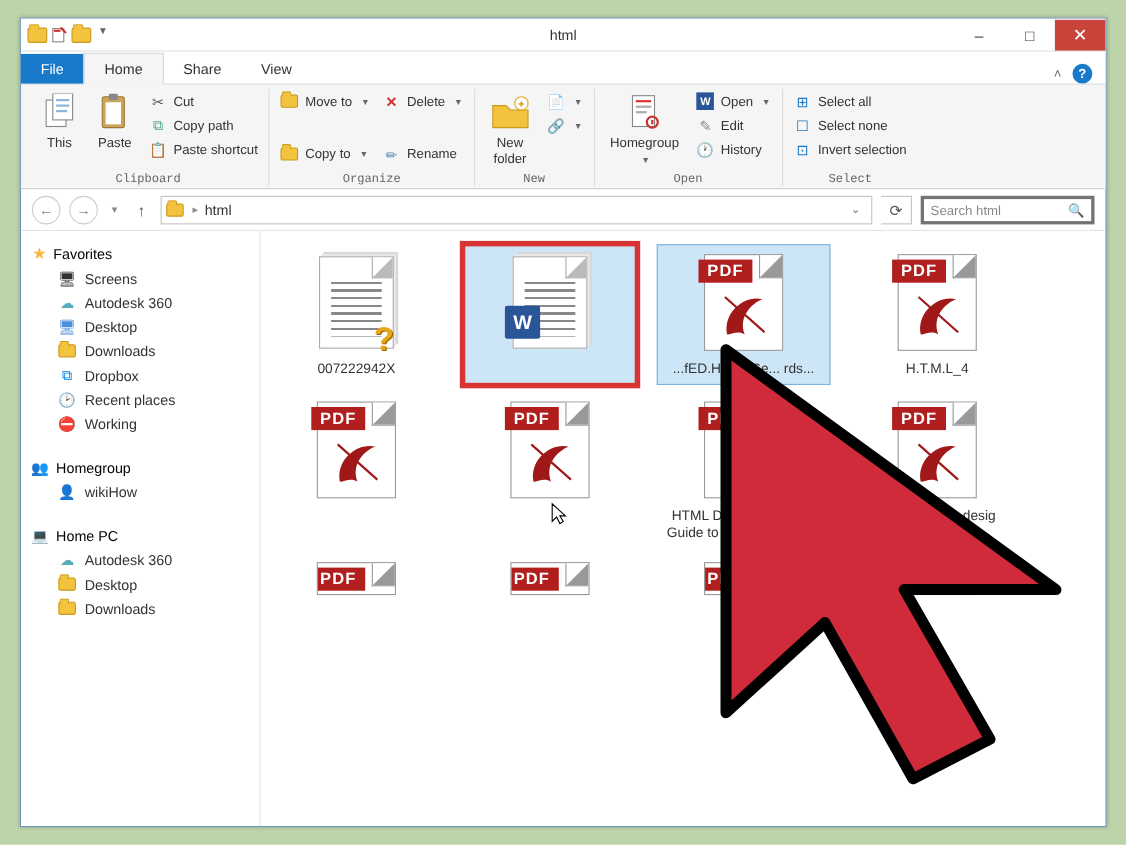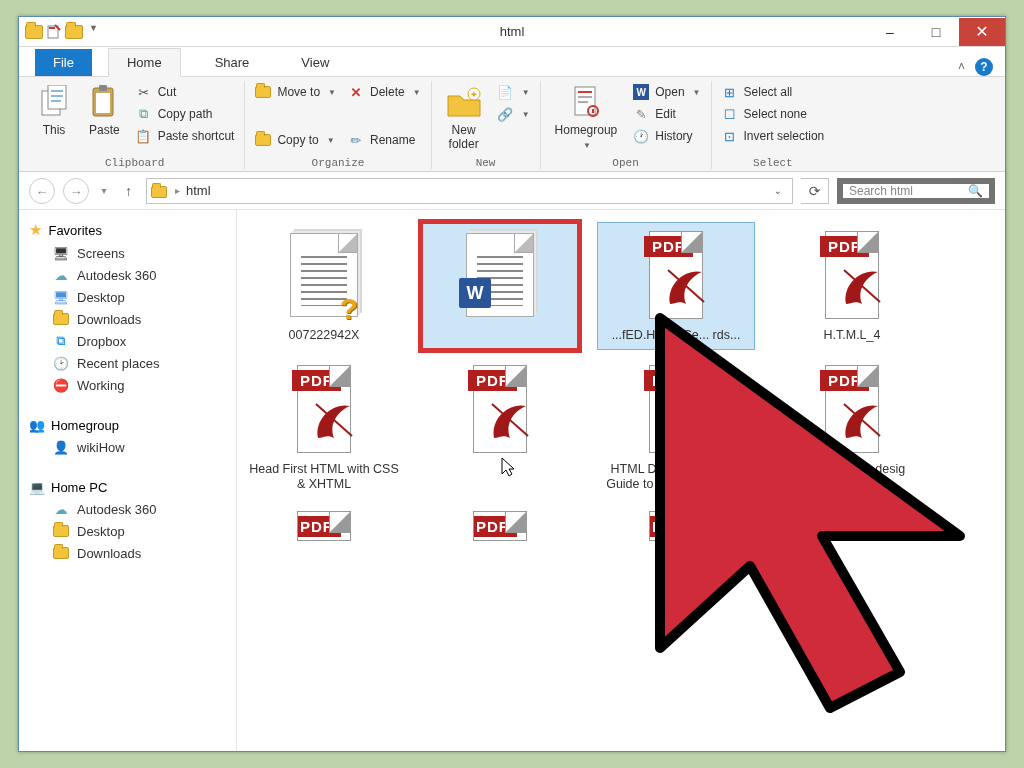--- a/index.html
+++ b/index.html
@@ -11,21 +11,21 @@
   .tb-icon { width: 18px; height: 18px; font-size: 12px; display:flex; align-items:center; justify-content:center; }
   .tb-folder { width:18px; height:14px; background:#f3c33e; border:1px solid #c89a1e; border-radius:2px; position:relative; }
   .tb-folder::before{content:"";position:absolute;top:-4px;left:0;width:8px;height:4px;background:#f3c33e;border:1px solid #c89a1e;border-bottom:none;border-radius:2px 2px 0 0;}
   .tb-title { position:absolute; left:0; right:0; text-align:center; font-size:13px; color:#333; pointer-events:none;}
   .tb-dropdown{font-size:9px;color:#666;padding:0 4px;}
   .winbtns{margin-left:auto;display:flex;}
   .winbtn{width:46px;height:28px;display:flex;align-items:center;justify-content:center;font-size:14px;color:#333;cursor:default;}
   .winbtn.close{background:#c8443a;color:#fff;font-size:16px;}
   
   .ribbon-tabs{height:30px;display:flex;align-items:flex-end;background:#fff;border-bottom:1px solid #d9d9d9;padding-left:0;position:relative;}
-  .rtab{padding:6px 18px;font-size:13px;color:#333;cursor:default;margin-left:16px;}
+  .rtab{padding:6px 18px;font-size:13px;color:#333;cursor:default;}
   .rtab.file{background:#1979ca;color:#fff;}
   .rtab.active{background:#f5f5f5;border:1px solid #d9d9d9;border-bottom:1px solid #f5f5f5;margin-bottom:-1px;}
   .ribbon-right{margin-left:auto;display:flex;align-items:center;gap:10px;padding-right:12px;}
   .help-icon{width:18px;height:18px;border-radius:50%;background:#1979ca;color:#fff;font-size:12px;display:flex;align-items:center;justify-content:center;font-weight:bold;}
   
   .ribbon{background:#f5f5f5;border-bottom:1px solid #d2d2d2;display:flex;padding:4px 6px 2px;}
   .rgroup{display:flex;flex-direction:column;padding:0 8px;border-right:1px solid #ddd;}
   .rgroup:last-child{border-right:none;}
   .rgroup-body{display:flex;align-items:flex-start;gap:8px;flex:1;}
   .rgroup-label{text-align:center;font-size:11px;color:#666;padding-top:2px;font-family:Liberation Mono, monospace;}
@@ -39,21 +39,21 @@
   .navbar{height:38px;display:flex;align-items:center;gap:8px;padding:0 10px;border-bottom:1px solid #e4e4e4;}
   .navbtn{width:26px;height:26px;border:1px solid #ccc;border-radius:50%;display:flex;align-items:center;justify-content:center;color:#888;font-size:13px;}
   .navbtn.sm{border:none;font-size:10px;width:14px;}
   .uparrow{font-size:14px;color:#555;padding:0 6px;}
   .addrbar{flex:1;height:26px;border:1px solid #c3c3c3;display:flex;align-items:center;padding:0 4px;gap:6px;}
   .addr-folder{width:18px;height:14px;}
   .addr-sep{color:#888;font-size:10px;}
   .addr-text{font-size:13px;color:#333;}
   .addr-dd{margin-left:auto;color:#666;font-size:10px;padding:0 6px;}
   .refresh{width:28px;height:26px;border:1px solid #c3c3c3;border-left:none;display:flex;align-items:center;justify-content:center;color:#555;font-size:14px;}
-  .searchbox{width:158px;height:26px;border:6px solid #737373;display:flex;align-items:center;padding:0 6px;font-size:12px;color:#888;}
+  .searchbox{width:158px;height:26px;border:3px solid #737373;display:flex;align-items:center;padding:0 6px;font-size:12px;color:#888;}
   
   .main{flex:1;display:flex;overflow:hidden;}
   .sidebar{width:218px;border-right:1px solid #e4e4e4;padding:8px 6px;overflow:hidden;}
   .sb-section{margin-bottom:18px;}
   .sb-header{display:flex;align-items:center;gap:6px;font-size:13px;padding:3px 4px;}
   .sb-item{display:flex;align-items:center;gap:8px;font-size:13px;padding:3px 4px 3px 28px;color:#333;}
   .star{color:#f4b740;font-size:15px;}
   .sb-icn{width:16px;height:16px;display:flex;align-items:center;justify-content:center;font-size:13px;}
   .fold-s{width:16px;height:12px;background:#f3c33e;border:1px solid #c89a1e;border-radius:2px;position:relative;display:inline-block;}
   .fold-s::before{content:"";position:absolute;top:-4px;left:0;width:7px;height:4px;background:#f3c33e;border:1px solid #c89a1e;border-bottom:none;border-radius:2px 2px 0 0;}
@@ -64,21 +64,21 @@
   .fileitem.highlight{outline:5px solid #d93434;outline-offset:-2px;}
   .ficon{width:80px;height:94px;margin-bottom:6px;display:flex;align-items:center;justify-content:center;position:relative;}
   .flabel{font-size:12.5px;color:#333;line-height:1.25;word-break:break-word;}
   
   .doc-page{width:68px;height:84px;background:#fff;border:1px solid #aaa;position:relative;box-shadow:2px -2px 0 #e8e8e8, 4px -4px 0 #d8d8d8;}
   .doc-page::after{content:"";position:absolute;top:0;right:0;width:18px;height:18px;background:linear-gradient(135deg,#fff 48%, #bbb 52%);border-left:1px solid #aaa;border-bottom:1px solid #aaa;}
   .doc-lines{position:absolute;top:22px;left:10px;right:10px;bottom:10px;background:repeating-linear-gradient(#888 0, #888 2px, transparent 2px, transparent 7px);}
   .qmark{position:absolute;bottom:-4px;right:-6px;width:28px;height:28px;color:#e6a817;font-size:30px;font-weight:bold;text-shadow:1px 1px 0 #a06800;}
   .word-badge{position:absolute;bottom:8px;left:-8px;width:32px;height:30px;background:#2a5699;display:flex;align-items:center;justify-content:center;color:#fff;font-weight:bold;font-size:18px;border-radius:2px;}
   
-  .pdf-page{width:54px;height:88px;background:#fff;border:1px solid #999;position:relative;}
+  .pdf-page{width:72px;height:88px;background:#fff;border:1px solid #999;position:relative;}
   .pdf-page::after{content:"";position:absolute;top:0;right:0;width:20px;height:20px;background:linear-gradient(135deg,#fff 48%, #999 52%);border-left:1px solid #999;border-bottom:1px solid #999;}
   .pdf-badge{position:absolute;top:4px;left:-6px;background:#b01e1e;color:#fff;font-weight:bold;font-size:15px;padding:2px 8px;letter-spacing:1px;}
   .pdf-swoosh{position:absolute;top:32px;left:12px;width:48px;height:44px;}
   .pdf-swoosh svg{width:100%;height:100%;}
   
   .cursor-overlay{position:absolute;pointer-events:none;}
   
   svg{display:block;}
   .copy-ic{width:30px;height:34px;}
   .paste-ic{width:26px;height:34px;}
@@ -431,21 +431,20 @@
             <div class="pdf-page">
               <div class="pdf-badge">PDF</div>
               <div class="pdf-swoosh">
                 <svg viewBox="0 0 48 44">
                   <path d="M8 40 C 4 20, 24 4, 40 8 C 30 12, 18 24, 24 40 C 18 36, 12 40, 8 40 Z" fill="#a01818"></path>
                   <path d="M6 6 L42 38" stroke="#a01818" stroke-width="2"></path>
                 </svg>
               </div>
             </div>
           </div>
-          <div class="flabel">Head First HTML with CSS &amp; XHTML</div>
         </div>
         <div class="fileitem">
           <div class="ficon">
             <div class="pdf-page">
               <div class="pdf-badge">PDF</div>
               <div class="pdf-swoosh">
                 <svg viewBox="0 0 48 44">
                   <path d="M8 40 C 4 20, 24 4, 40 8 C 30 12, 18 24, 24 40 C 18 36, 12 40, 8 40 Z" fill="#a01818"></path>
                   <path d="M6 6 L42 38" stroke="#a01818" stroke-width="2"></path>
                 </svg>

